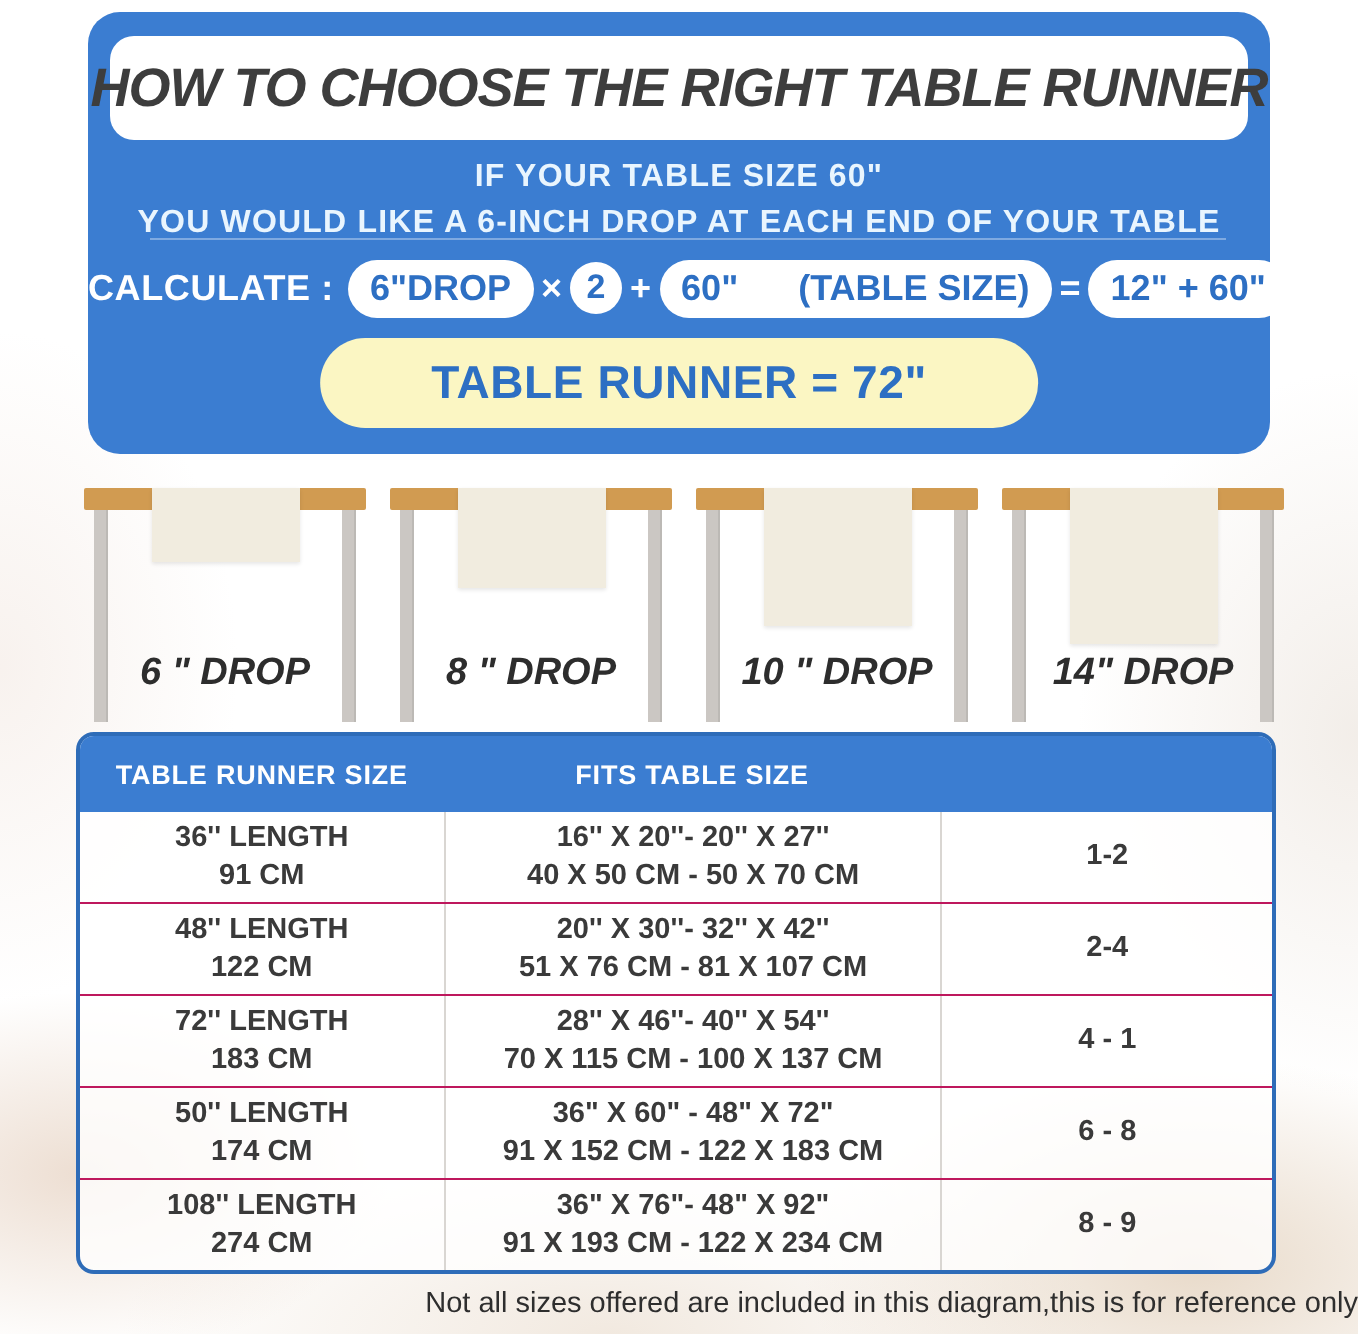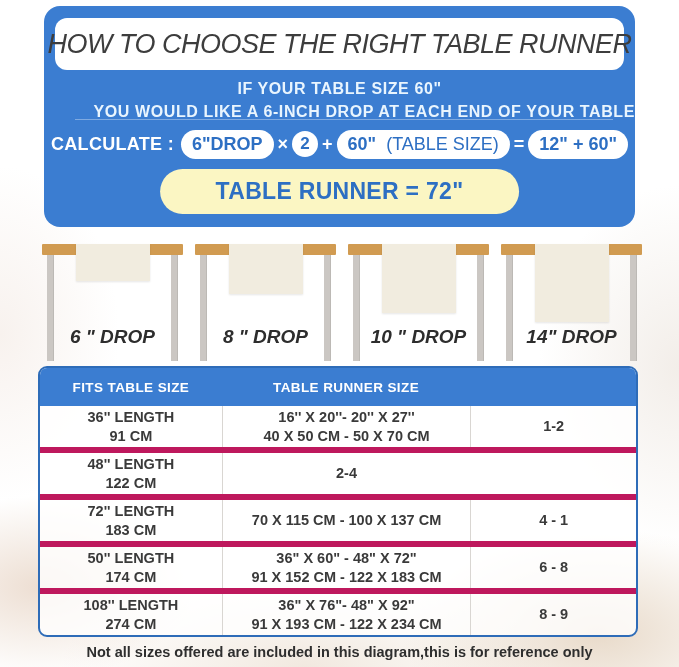--- a/index.html
+++ b/index.html
@@ -19,34 +19,34 @@
       radial-gradient(170px 240px at 0% 50%,  rgba(242,231,224,.55), transparent 70%),
       #ffffff;
   }
 
   
   .hero { position:absolute; left:44px; top:6px; width:591px; height:221px;
           background:#3b7dd1; border-radius:16px; }
   .title-box { position:absolute; left:11px; right:11px; top:12px; height:52px;
                background:#ffffff; border-radius:12px;
                display:flex; align-items:center; justify-content:center; }
-  .title-box .t { font-size:27px; font-weight:400; font-style:italic; color:#3d3d3d;
+  .title-box .t { font-size:27px; font-weight:700; font-style:italic; color:#3d3d3d;
                   letter-spacing:-0.5px; white-space:nowrap; }
   .intro { position:absolute; left:0; right:0; text-align:center;
            color:#e9f5fe; font-size:16px; font-weight:700; letter-spacing:.6px; }
-  .intro1 { top:74px; } .intro2 { top:97px;text-align:right; }
+  .intro1 { top:74px; } .intro2 { top:97px; }
   .divider { position:absolute; top:113px; left:31px; right:22px; height:1px;
              background:rgba(255,255,255,.35); }
   .calc { position:absolute; top:122px; left:0; right:0; height:32px;
-          display:flex; align-items:center; justify-content:center; gap:4px; }
+          display:flex; align-items:center; justify-content:flex-start; gap:4px; }
   .calc-label { color:#ffffff; font-weight:700; font-size:18px; letter-spacing:.3px;
                 margin-right:3px; white-space:nowrap; }
   .pill { background:#ffffff; color:#2d6fc3; font-weight:700; font-size:18px;
           padding:4px 11px; border-radius:999px; white-space:nowrap; }
-  .pill .paren { font-weight:400; }
+  .pill .paren { font-weight:700;margin-left:20px; }
   .op { color:#ffffff; font-weight:700; font-size:18px; }
   .circle { width:26px; height:26px; flex:0 0 26px; border-radius:50%; background:#ffffff;
             color:#2d6fc3; font-weight:700; font-size:17px;
             display:flex; align-items:center; justify-content:center; }
   .result { position:absolute; top:163px; left:50%; transform:translateX(-50%);
             background:#fbf6c3; color:#2d6fc3; font-weight:700; font-size:23px;
             padding:9px 56px; border-radius:999px; white-space:nowrap; letter-spacing:.3px; }
 
   
   .diagrams { position:absolute; top:228px; left:36px; width:612px; height:140px;
@@ -69,28 +69,28 @@
   .size-table { position:absolute; left:38px; top:366px; width:600px; height:271px;
                 border:2px solid #2e6cb8; border-radius:9px; overflow:hidden;
                 background:rgba(255,255,255,.78);
                 display:flex; flex-direction:column; }
   .thead { flex:0 0 38px; background:#3b7dd1; display:grid;
            grid-template-columns:30.5% 41.7% 27.8%; align-items:center; }
   .th { text-align:center; color:#ffffff; font-weight:700; font-size:13.5px;
         letter-spacing:.4px; }
   .tbody { flex:1; display:flex; flex-direction:column; }
   .row { flex:1; display:grid; grid-template-columns:30.5% 41.7% 27.8%;
-         border-top:6px solid #be185d; }
+         border-top:1px solid #be185d; }
   .cell { display:flex; flex-direction:column; align-items:center; justify-content:center;
           font-size:14.5px; color:#3a3a3a; font-weight:700; line-height:19px;
           border-left:1px solid #d9d6d2; text-align:center; white-space:nowrap; }
   .cell:first-child { border-left:none; }
 
-  .footnote { position:absolute; top:644px; left:0; right:0; text-align:center;
-              font-size:14.5px; font-weight:700; color:#2e2e2e; }
+  .footnote { position:absolute; top:644px; left:0; right:0; text-align:right;
+              font-size:14.5px; font-weight:400; color:#2e2e2e; }
 </style>
 </head>
 <body>
 
 <div class="bg"></div>
 
 <div class="hero">
   <div class="title-box">
     <span class="t">HOW TO CHOOSE THE RIGHT TABLE RUNNER</span>
   </div>
@@ -136,22 +136,22 @@
     <div class="tabletop"></div>
     <div class="leg leg-l"></div>
     <div class="leg leg-r"></div>
     <div class="runner r3"></div>
     <div class="drop-label">14" DROP</div>
   </div>
 </div>
 
 <div class="size-table">
   <div class="thead">
+    <div class="th">TABLE RUNNER SIZE</div>
     <div class="th">FITS TABLE SIZE</div>
-    <div class="th">TABLE RUNNER SIZE</div>
   </div>
   <div class="tbody">
     <div class="row" style="border-top:none;">
       <div class="cell">
           <span>36'' LENGTH</span>
           <span>91 CM</span>
         </div>
       <div class="cell">
           <span>16'' X 20''- 20'' X 27''</span>
           <span>40 X 50 CM - 50 X 70 CM</span>
@@ -159,29 +159,34 @@
       <div class="cell">
           <span>1-2</span>
         </div>
     </div>
     <div class="row">
       <div class="cell">
           <span>48'' LENGTH</span>
           <span>122 CM</span>
         </div>
       <div class="cell">
+          <span>20'' X 30''- 32'' X 42''</span>
+          <span>51 X 76 CM - 81 X 107 CM</span>
+        </div>
+      <div class="cell">
           <span>2-4</span>
         </div>
     </div>
     <div class="row">
       <div class="cell">
           <span>72'' LENGTH</span>
           <span>183 CM</span>
         </div>
       <div class="cell">
+          <span>28'' X 46''- 40'' X 54''</span>
           <span>70 X 115 CM - 100 X 137 CM</span>
         </div>
       <div class="cell">
           <span>4 - 1</span>
         </div>
     </div>
     <div class="row">
       <div class="cell">
           <span>50'' LENGTH</span>
           <span>174 CM</span>

